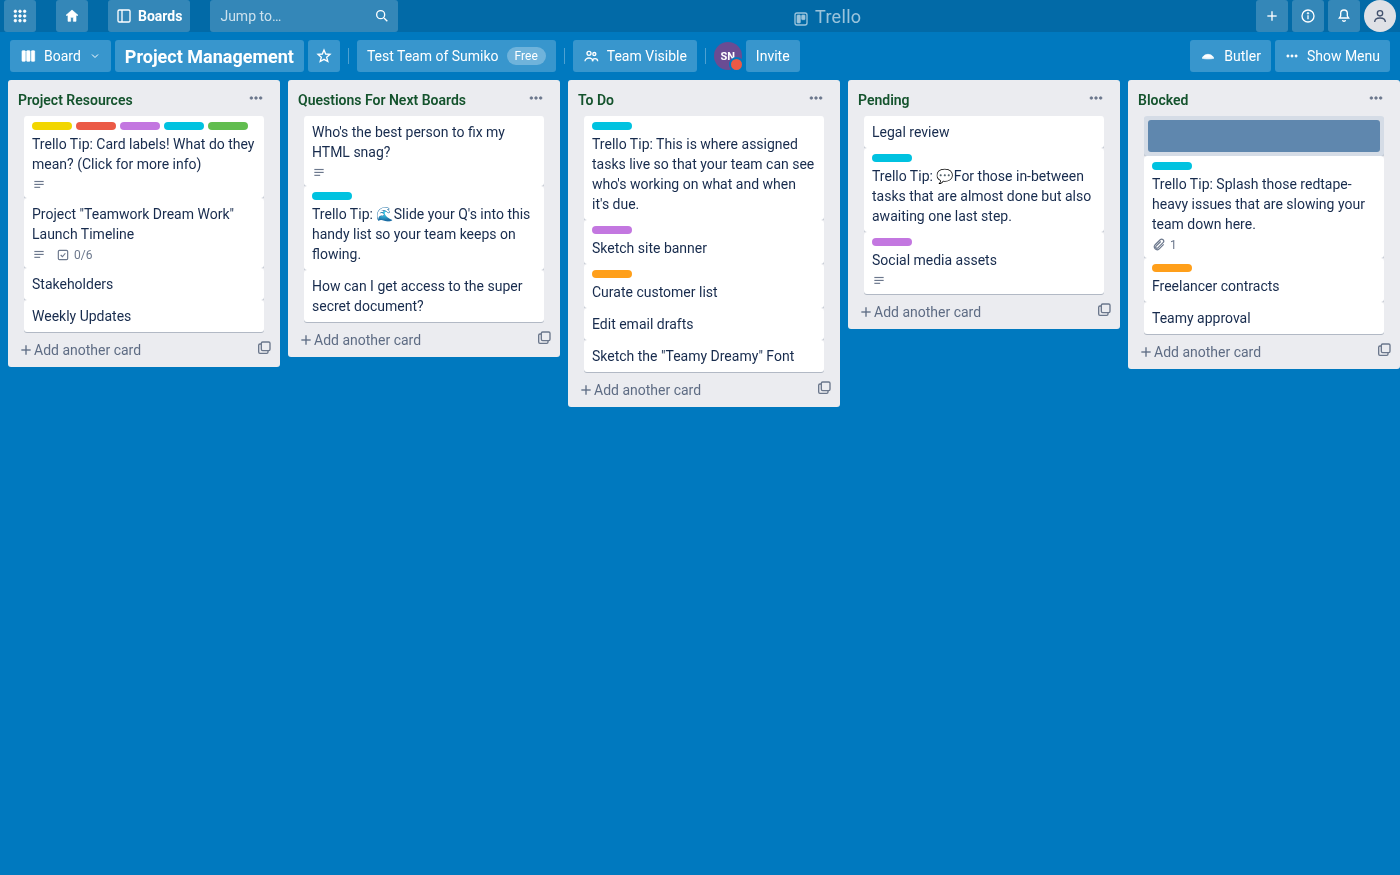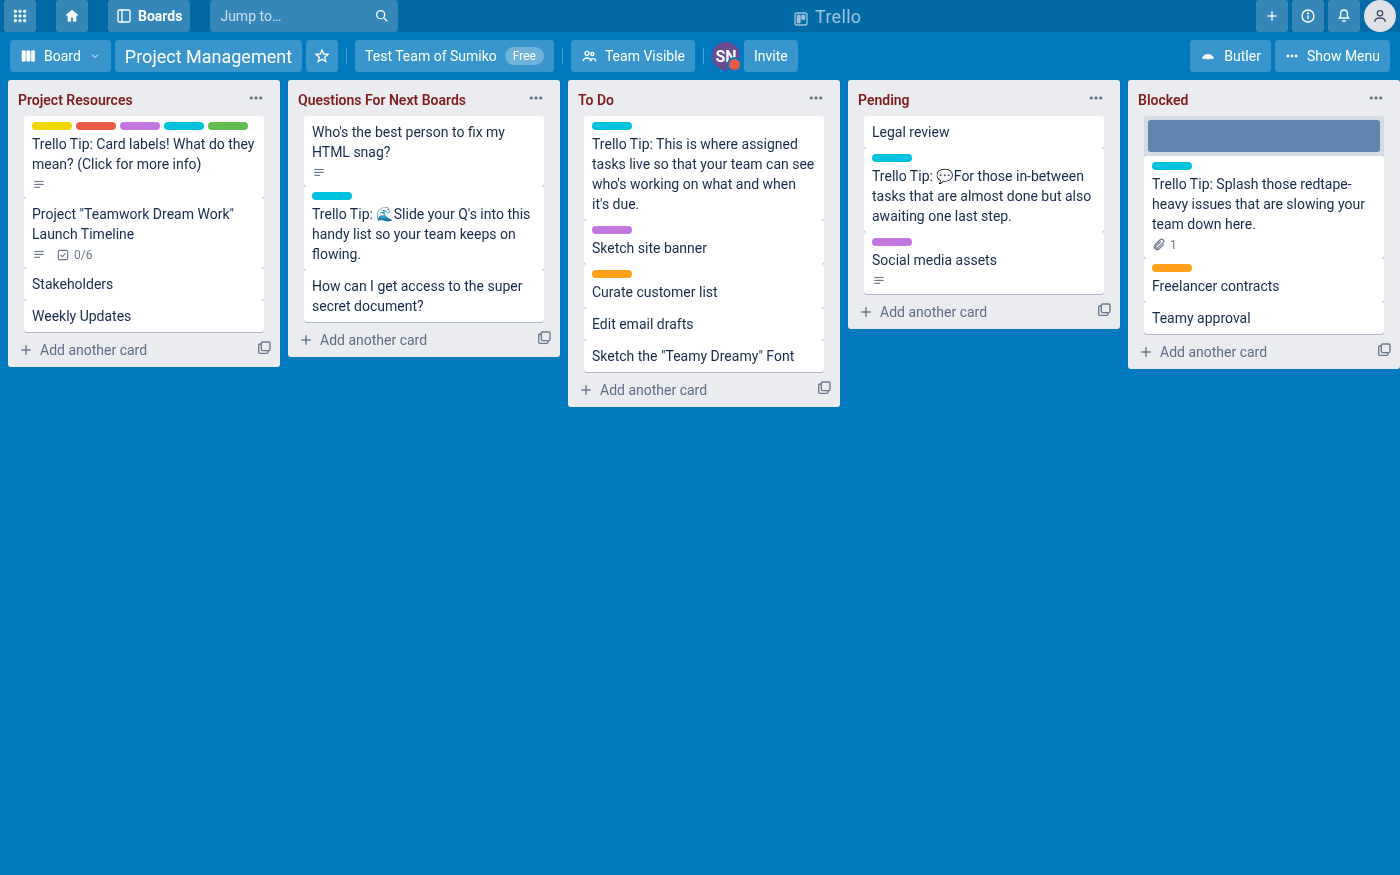--- a/index.html
+++ b/index.html
@@ -14,43 +14,43 @@
   .hdr-search .si{position:absolute;right:8px}
   .hdr-logo{flex:1;display:flex;align-items:flex-end;justify-content:center;gap:6px;opacity:.6;font-size:18px;font-weight:400;letter-spacing:.3px}
   .hdr-right{display:flex;gap:4px;align-items:center}
   .avatar{width:32px;height:32px;border-radius:50%;background:#dfe1e6;display:flex;align-items:center;justify-content:center}
   .ic{width:16px;height:16px;fill:currentColor;stroke:currentColor}
 
   
   .bbar{height:40px;display:flex;align-items:center;padding:6px;margin:4px 4px 2px;gap:4px;color:#fff}
   .bbar .chip{height:32px;border-radius:3px;background:rgba(255,255,255,.22);display:flex;align-items:center;padding:0 10px;gap:8px;font-size:14px;cursor:pointer}
   .bbar .sep{width:1px;height:16px;background:rgba(255,255,255,.3);margin:0 4px}
-  .bbar .title{font-size:18px;font-weight:400;padding:0 10px}
+  .bbar .title{font-size:18px;font-weight:700;padding:0 10px}
   .bbar .pill{font-size:12px;background:rgba(255,255,255,.28);border-radius:10px;padding:2px 8px;}
-  .bbar .member{width:28px;height:28px;border-radius:50%;background:#6a4c93;color:#fff;display:flex;align-items:center;justify-content:center;font-size:16px;font-weight:700;position:relative}
+  .bbar .member{width:28px;height:28px;border-radius:50%;background:#6a4c93;color:#fff;display:flex;align-items:center;justify-content:center;font-size:11px;font-weight:700;position:relative}
   .bbar .member::after{content:"";position:absolute;right:-2px;bottom:-2px;width:11px;height:11px;border-radius:50%;background:#eb5a46;border:2px solid #0079bf}
   .flex-spacer{flex:1}
 
   
   .board{display:flex;align-items:flex-start;gap:8px;padding:2px 8px;overflow-x:auto}
   .list{width:272px;flex:0 0 272px;background:#ebecf0;border-radius:3px;display:flex;flex-direction:column;max-height:780px}
   .list-hdr{display:flex;align-items:center;justify-content:space-between;padding:8px 10px 4px}
-  .list-title{font-size:14px;font-weight:600;color:#7f1d1d}
+  .list-title{font-size:14px;font-weight:600;color:#14532d}
   .list-menu{color:#6b778c;cursor:pointer;padding:2px 6px;border-radius:3px}
   .cards{padding:0 16px;display:flex;flex-direction:column;gap:0}
   .card{background:#fff;border-radius:3px;box-shadow:0 1px 0 rgba(9,30,66,.25);padding:6px 8px 6px;font-size:14px;cursor:pointer}
   .labels{display:flex;gap:4px;margin-bottom:4px}
   .lbl{height:8px;width:40px;border-radius:4px}
   .card-txt{line-height:20px;color:#172b4d}
   .badges{display:flex;align-items:center;gap:10px;color:#6b778c;font-size:12px;margin-top:4px}
   .badges .b{display:flex;align-items:center;gap:4px}
   .composer{background:#d5dce6}
   .composer-input{height:32px;border-radius:3px;background:#5f87ae}
   .list-add{display:flex;align-items:center;justify-content:space-between;padding:8px 8px 8px 10px;color:#5e6c84;font-size:14px;cursor:pointer}
-  .list-add .l{display:flex;align-items:flex-end;gap:6px}
+  .list-add .l{display:flex;align-items:flex-end;}
 
   
   .c-yellow{background:#f2d600}.c-red{background:#eb5a46}.c-purple{background:#c377e0}.c-teal{background:#00c2e0}.c-green{background:#61bd4f}.c-orange{background:#ff9f1a}
 </style>
 </head>
 <body>
 
 <div class="hdr">
   <div class="hdr-btn sq">
     <svg class="ic" viewBox="0 0 24 24">

